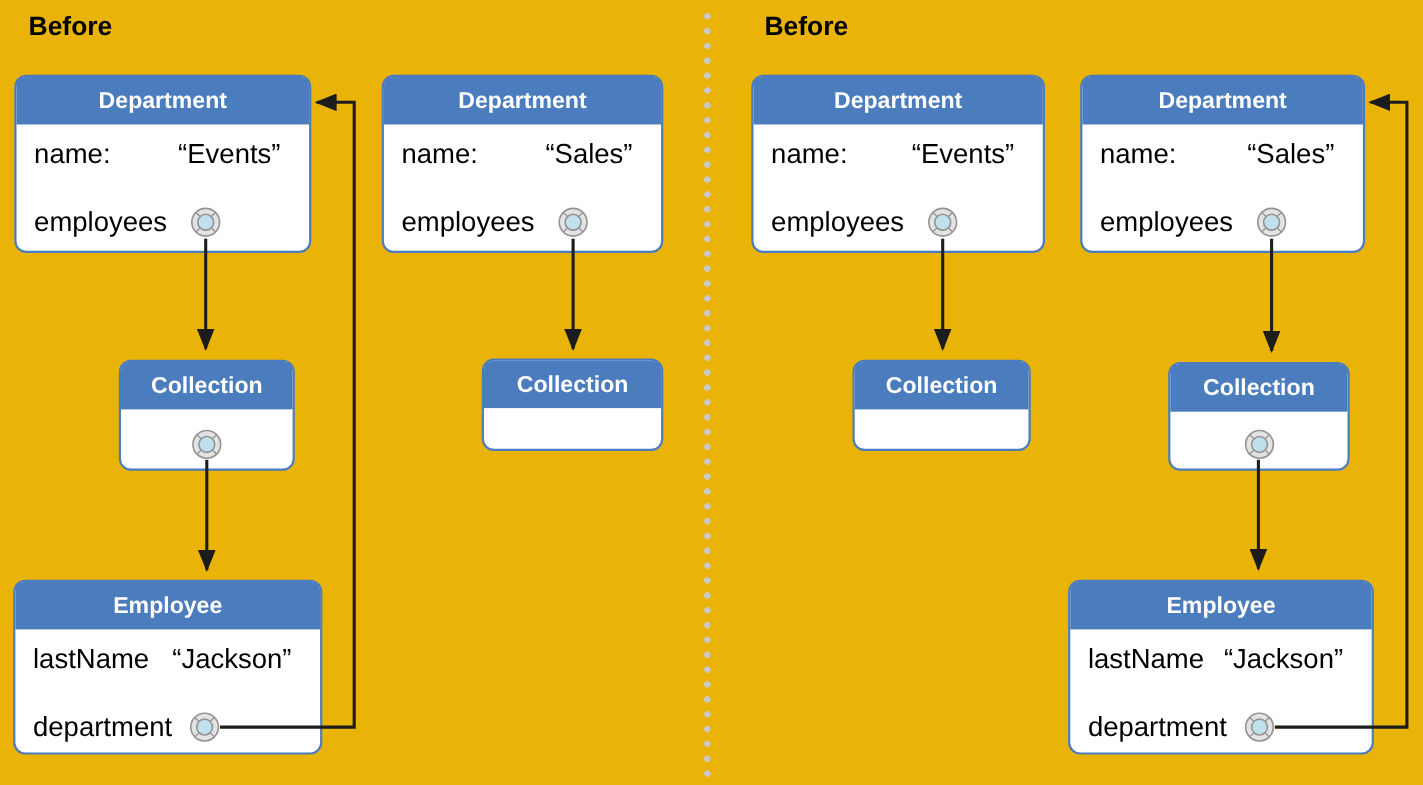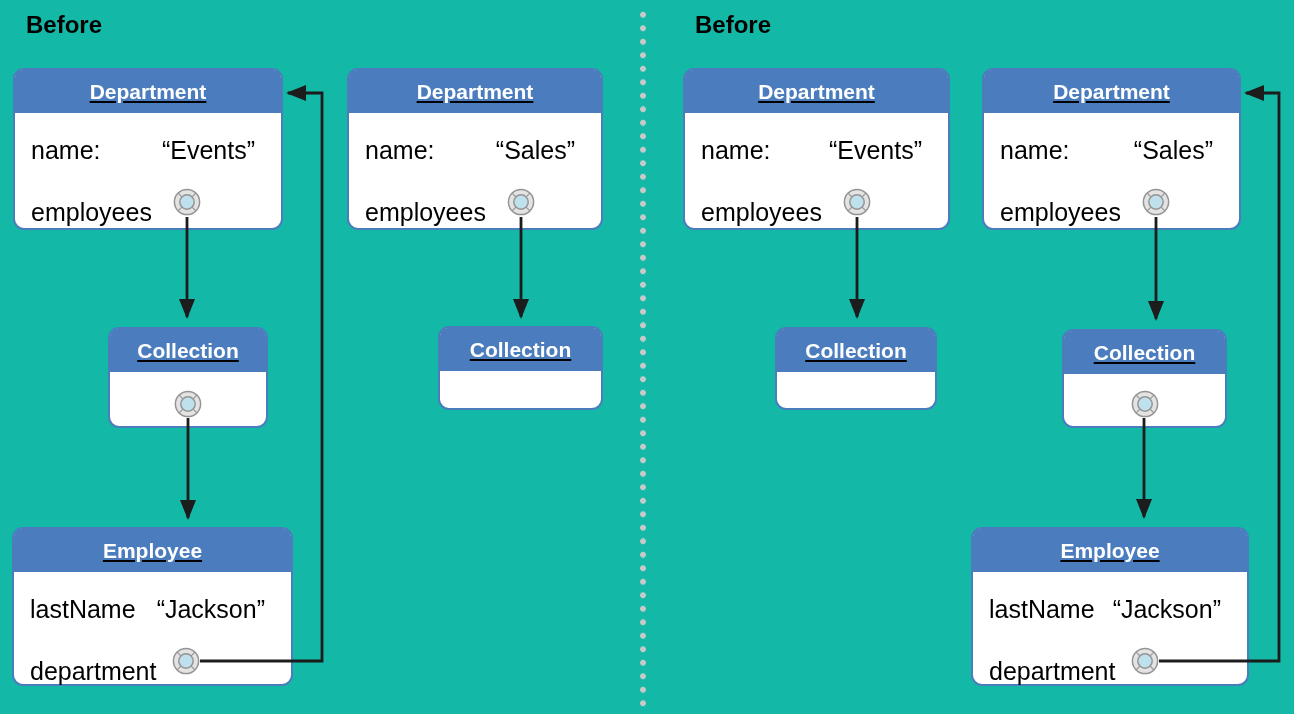--- a/index.html
+++ b/index.html
@@ -1,36 +1,36 @@
 <!DOCTYPE html>
 <html style="--header-blue: #4b7dbe; --box-border: #4b7dbe; --header-text: #ffffff; --body-text: #000000; --arrow: #1c1c1c; --dot-outer: #e3e3e3; --dot-inner: #bfe1ed; --dot-stroke: #949494; --divider-dot: #c9c9c9;"><head>
 <meta charset="utf-8">
 <style>
   html,body { margin:0; padding:0; background:#fff; }
   .canvas {
-    position:relative; width:1294px; height:714px; background:#14b8a6;
+    position:relative; width:1294px; height:714px; background:#eab308;
     font-family:"Liberation Sans","DejaVu Sans",sans-serif; overflow:hidden;
   }
   .section-label {
     position:absolute; font-size:24px; font-weight:bold; color:#000; line-height:1.1;
   }
   .node {
     position:absolute; background:#fff; box-sizing:border-box;
-    border:2px solid var(--box-border,#4b7dbe); border-radius:11px;text-decoration:underline;
+    border:2px solid var(--box-border,#4b7dbe); border-radius:11px;
   }
   .node-header {
     height:43px; background:var(--header-blue,#4b7dbe);
     border-radius:8px 8px 0 0;
     color:var(--header-text,#ffffff); font-size:21px; font-weight:bold;
     text-align:center; line-height:43px;
     border-bottom:2px solid #fff; box-sizing:content-box;
   }
   .row {
     position:absolute; left:16px; height:30px; line-height:30px;
-    font-size:25px; color:var(--body-text,#000); white-space:nowrap;margin-top:10px;
+    font-size:25px; color:var(--body-text,#000); white-space:nowrap;
   }
   .row-1 { top:55px; }
   .row-2 { top:117px; }
   .row-value { left:auto; right:26px; }
   .rel-dot { position:absolute; left:158px; top:118px; width:28px; height:28px; }
   .rel-dot.centered { left:50%; top:auto; bottom:8px; transform:translateX(-50%); }
   .divider {
     position:absolute; left:640px; top:8px; width:6px; height:700px;
     background-image:radial-gradient(circle closest-side at center, var(--divider-dot,#c9c9c9) 92%, transparent);
     background-size:6px 13.5px; background-repeat:repeat-y;

